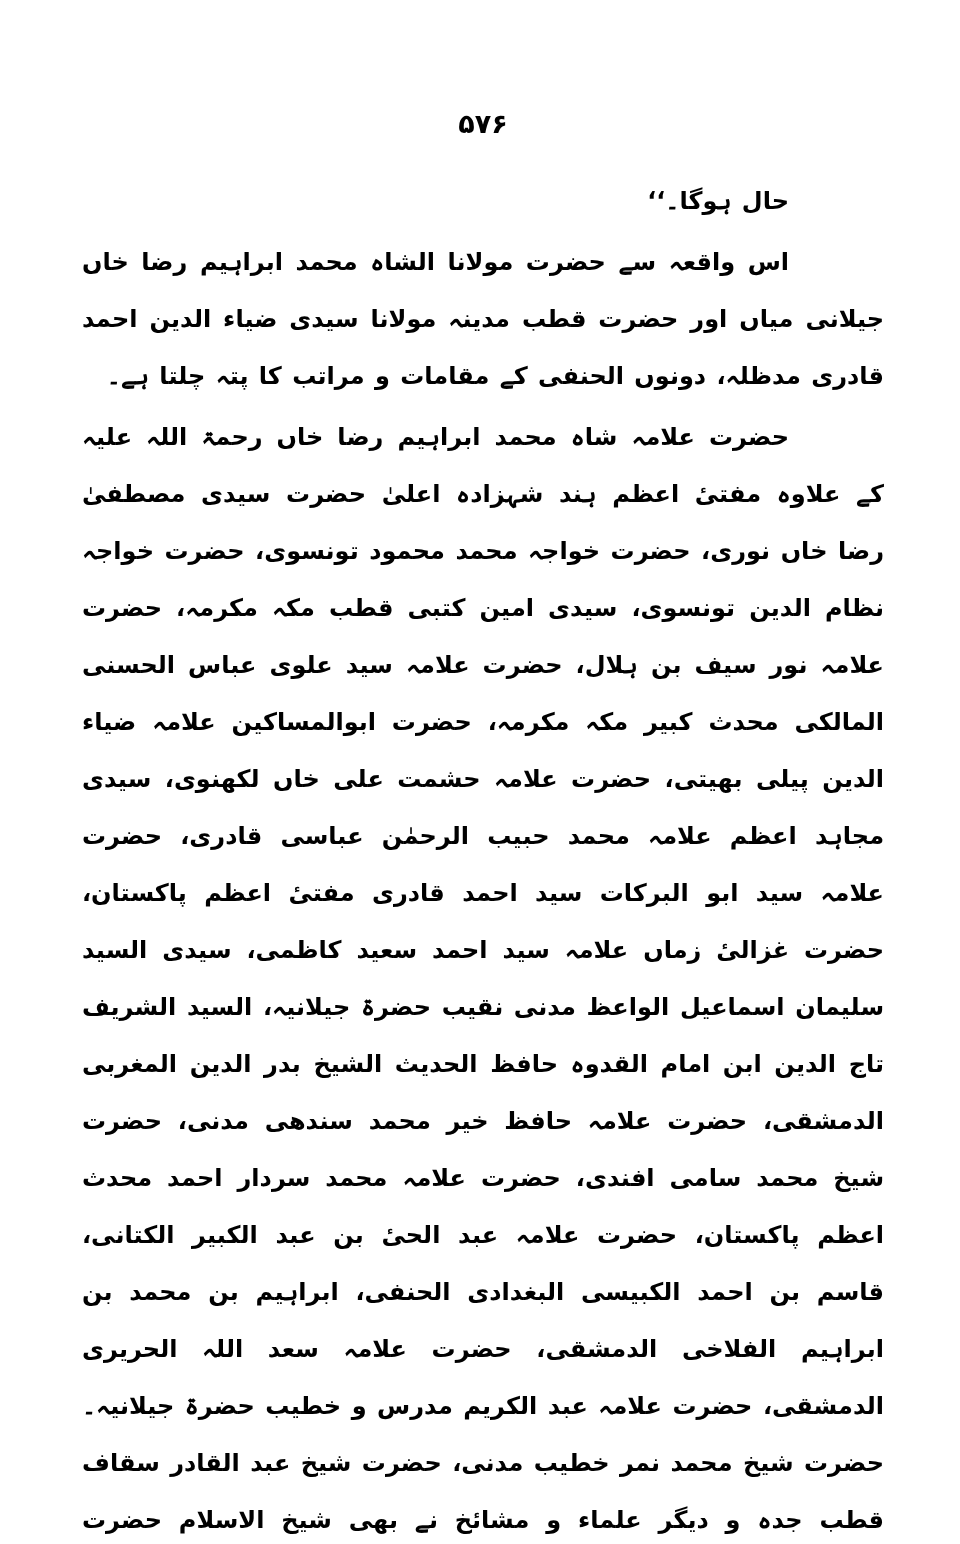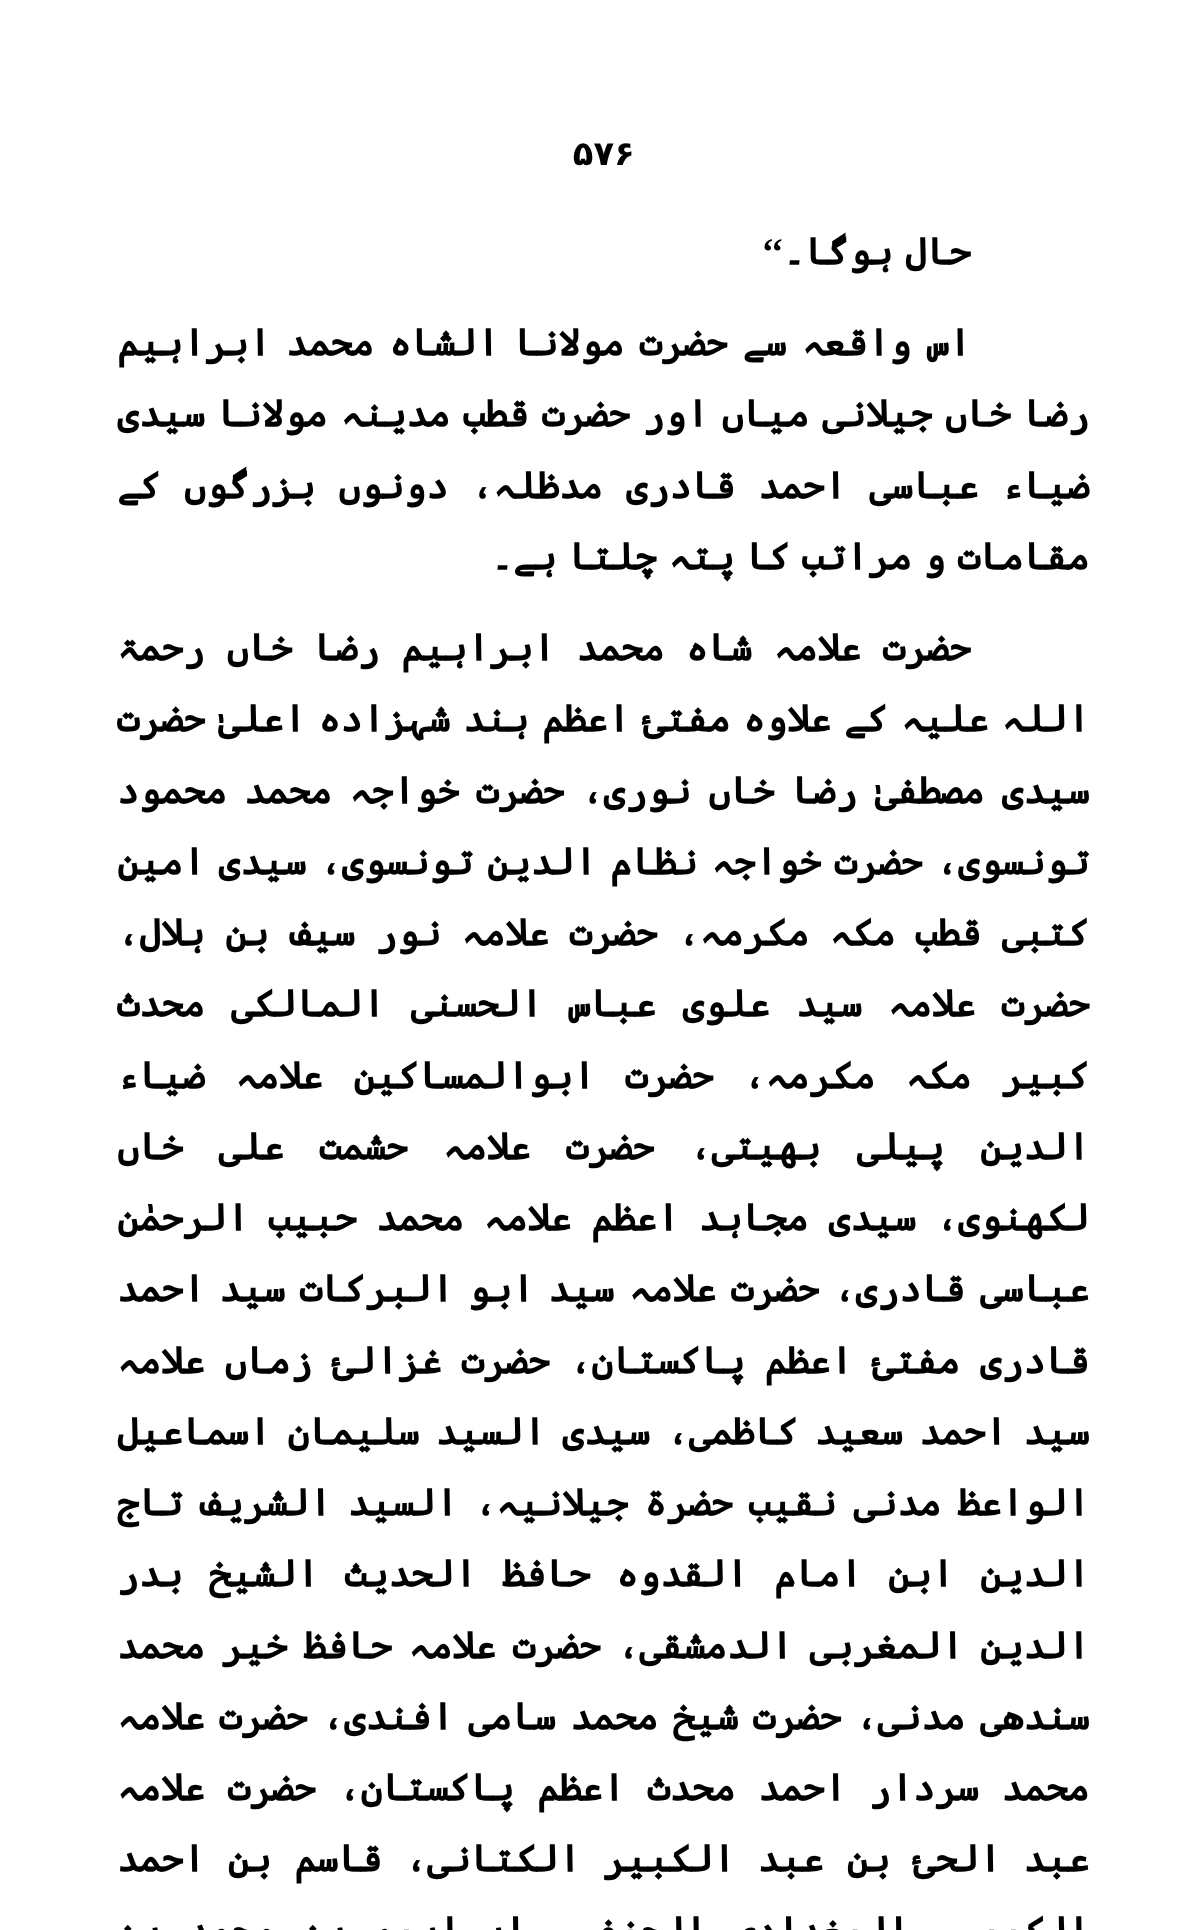--- a/index.html
+++ b/index.html
@@ -23,38 +23,37 @@
     unicode-bidi: embed;
   }
   .page-number {
     text-align: center;
     font-size: 27px;
     font-weight: bold;
     letter-spacing: 2px;
     margin-bottom: 34px;
   }
   .para {
-    margin: 16px;
-    font-size: 30px;
+    margin: 4px;
+    font-size: 24px;
     font-weight: bold;
     line-height: 57px;
     text-align: justify;
     text-align-last: right;
     text-indent: 95px;
     word-spacing: 2px;
-    font-family: Liberation Serif, serif;
   }
   .para.quote-end {
     text-align: right;
   }
 </style>
 </head>
 <body>
 
 <div class="page">
   <div class="page-number">۵۷۶</div>
 
   <p class="para quote-end">حال ہوگا۔‘‘</p>
 
-  <p class="para">اس واقعہ سے حضرت مولانا الشاہ محمد ابراہیم رضا خاں جیلانی میاں اور حضرت قطب مدینہ مولانا سیدی ضیاء عباسی احمد قادری مدظلہ، دونوں بزرگوں کے مقامات و مراتب کا پتہ چلتا ہے۔</p>
+  <p class="para">اس واقعہ سے حضرت مولانا الشاہ محمد ابراہیم رضا خاں جیلانی میاں اور حضرت قطب مدینہ مولانا سیدی ضیاء الدین احمد قادری مدظلہ، دونوں الحنفی کے مقامات و مراتب کا پتہ چلتا ہے۔</p>
 
   <p class="para">حضرت علامہ شاہ محمد ابراہیم رضا خاں رحمۃ اللہ علیہ کے علاوہ مفتیٔ اعظم ہند شہزادہ اعلیٰ حضرت سیدی مصطفیٰ رضا خاں نوری، حضرت خواجہ محمد محمود تونسوی، حضرت خواجہ نظام الدین تونسوی، سیدی امین کتبی قطب مکہ مکرمہ، حضرت علامہ نور سیف بن ہلال، حضرت علامہ سید علوی عباس الحسنی المالکی محدث کبیر مکہ مکرمہ، حضرت ابوالمساکین علامہ ضیاء الدین پیلی بھیتی، حضرت علامہ حشمت علی خاں لکھنوی، سیدی مجاہد اعظم علامہ محمد حبیب الرحمٰن عباسی قادری، حضرت علامہ سید ابو البرکات سید احمد قادری مفتیٔ اعظم پاکستان، حضرت غزالیٔ زماں علامہ سید احمد سعید کاظمی، سیدی السید سلیمان اسماعیل الواعظ مدنی نقیب حضرۃ جیلانیہ، السید الشریف تاج الدین ابن امام القدوہ حافظ الحدیث الشیخ بدر الدین المغربی الدمشقی، حضرت علامہ حافظ خیر محمد سندھی مدنی، حضرت شیخ محمد سامی افندی، حضرت علامہ محمد سردار احمد محدث اعظم پاکستان، حضرت علامہ عبد الحیٔ بن عبد الکبیر الکتانی، قاسم بن احمد الکبیسی البغدادی الحنفی، ابراہیم بن محمد بن ابراہیم الفلاخی الدمشقی، حضرت علامہ سعد اللہ الحریری الدمشقی، حضرت علامہ عبد الکریم مدرس و خطیب حضرۃ جیلانیہ۔ حضرت شیخ محمد نمر خطیب مدنی، حضرت شیخ عبد القادر سقاف قطب جدہ و دیگر علماء و مشائخ نے بھی شیخ الاسلام حضرت علامہ ضیاء الدین احمد قادری مدنی ﷺ کو قطب مدینہ کے خطاب سے ذکر فرماتے رہے۔</p>
 </div>
 
 </body></html>

